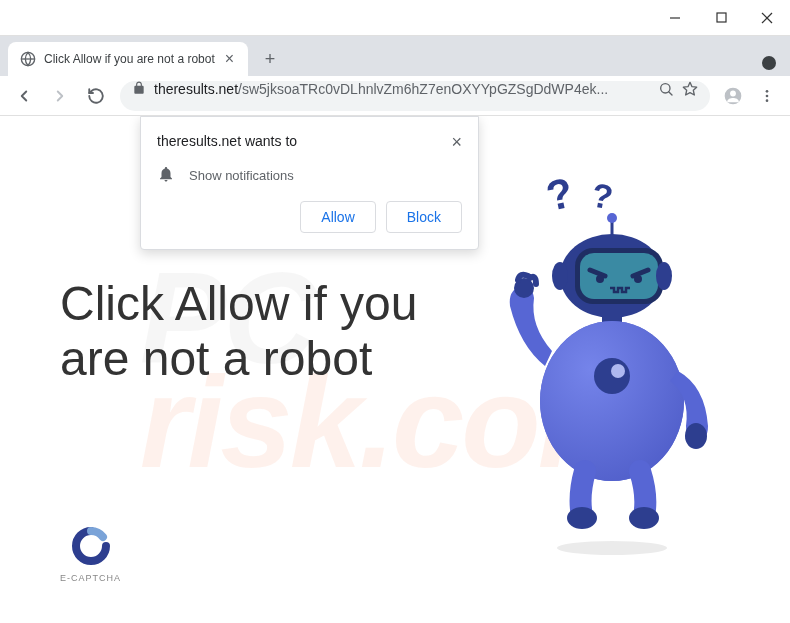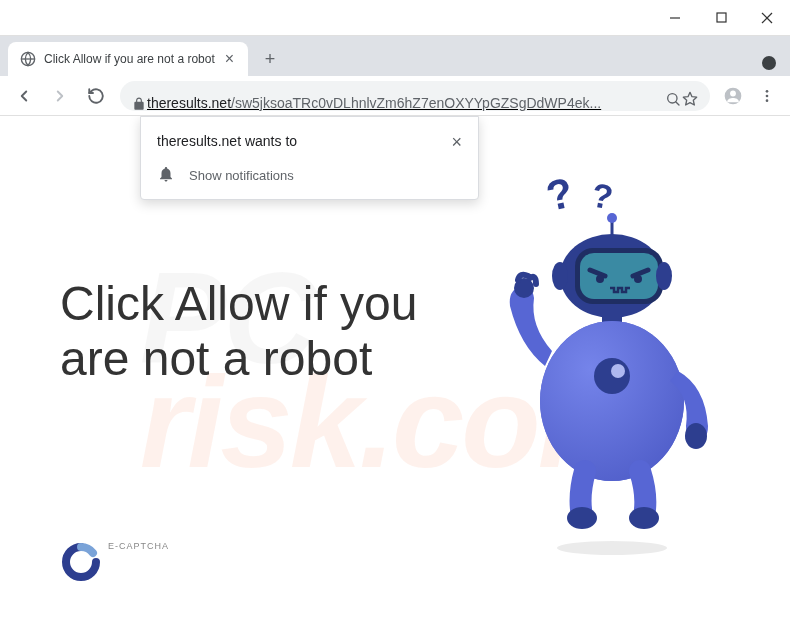--- a/index.html
+++ b/index.html
@@ -17,41 +17,41 @@
     .tab-title { font-size: 12px; color: #3c4043; flex: 1; white-space: nowrap; overflow: hidden; text-overflow: ellipsis; }
     .tab-close { color: #5f6368; font-size: 16px; cursor: pointer; padding: 0 2px; }
     .new-tab { width: 28px; height: 28px; display: flex; align-items: center; justify-content: center; color: #5f6368; font-size: 18px; margin-left: 8px; cursor: pointer; margin-bottom: 3px; }
     .tabbar-right { margin-left: auto; margin-right: 6px; display:flex; align-items:center; margin-bottom:6px; }
     .tabbar-right .circ { width:14px; height:14px; border-radius:50%; background:#3c4043; }
     
     
     .toolbar { height: 40px; background: #fff; display: flex; align-items: center; padding: 0 8px; gap: 4px; border-bottom: 1px solid #e0e0e0; }
     .nav-btn { width: 32px; height: 32px; display: flex; align-items: center; justify-content: center; color: #5f6368; border-radius: 50%; cursor: pointer; }
     .nav-btn.disabled { color: #bdc1c6; }
-    .omnibox { flex: 1; height: 30px; background: #f1f3f4; border-radius: 15px; display: flex; align-items: flex-end; padding: 0 12px; gap: 1px; margin: 0 4px; text-decoration: underline; }
+    .omnibox { flex: 1; height: 30px; background: #f1f3f4; border-radius: 15px; display: flex; align-items: flex-start; padding: 0 12px; gap: 8px; margin: 0 4px; }
     .lock-icon { width: 14px; height: 14px; color: #5f6368; }
     .url-text { font-size: 14px; color: #202124; flex: 1; white-space: nowrap; overflow: hidden; text-overflow: ellipsis; }
     .url-domain { color: #202124; }
     .url-path { color: #5f6368; }
     .omnibox-icon { color: #5f6368; cursor: pointer; }
     .toolbar-icon { width: 30px; height: 30px; display: flex; align-items: center; justify-content: center; color: #5f6368; cursor: pointer; }
     
     
     .page { position: relative; height: calc(100% - 36px - 40px - 40px); background: #fff; overflow: hidden; }
     
     
     .watermark { position: absolute; top: 50%; left: 50%; transform: translate(-50%, -50%); font-size: 130px; font-weight: 900; color: rgba(0,0,0,0.035); letter-spacing: -3px; font-style: italic; pointer-events: none; white-space: nowrap; }
     .watermark .pc { display:block; line-height:0.8; }
     .watermark .risk { display:block; line-height:0.8; color: rgba(245,120,70,0.10); }
     
     
     .heading { position: absolute; left: 60px; top: 160px; font-size: 48px; font-weight: 400; color: #333; line-height: 1.15; font-family: 'Segoe UI Light', 'Segoe UI', sans-serif; max-width: 390px; }
     
     
-    .captcha { position: absolute; left: 60px; bottom: 40px; display: flex; flex-direction: row; align-items: flex-start; gap: 6px; }
+    .captcha { position: absolute; left: 60px; bottom: 40px; display: flex; flex-direction: column; align-items: center; gap: 6px; }
     .captcha-icon { width: 42px; height: 42px; }
     .captcha-label { font-size: 9px; color: #888; letter-spacing: 1px; }
     
     
     .robot { position: absolute; right: 60px; top: 60px; width: 240px; height: 380px; }
     
     
     .notif-prompt { position: absolute; left: 140px; top: 0; width: 339px; background: #fff; border: 1px solid #dadce0; border-radius: 0 0 4px 4px; box-shadow: 0 4px 12px rgba(0,0,0,0.15); padding: 16px; z-index: 100; }
     .notif-header { display: flex; justify-content: space-between; align-items: flex-start; }
     .notif-title { font-size: 14px; color: #202124; }
@@ -236,15 +236,19 @@
       <span class="notif-close">×</span>
     </div>
     <div class="notif-body">
       <span class="notif-bell">
         <svg viewBox="0 0 24 24" width="18" height="18" fill="currentColor">
             <path d="M12 22c1.1 0 2-.9 2-2h-4c0 1.1.9 2 2 2zm6-6v-5c0-3.07-1.63-5.64-4.5-6.32V4c0-.83-.67-1.5-1.5-1.5S10.5 3.17 10.5 4v.68C7.64 5.36 6 7.92 6 11v5l-2 2v1h16v-1l-2-2z"></path>
           </svg>
       </span>
       <span class="notif-text">Show notifications</span>
     </div>
+    <div class="notif-actions">
+      <button class="notif-btn">Allow</button>
+      <button class="notif-btn">Block</button>
+    </div>
   </div>
 
 </div>
 
 </body></html>

